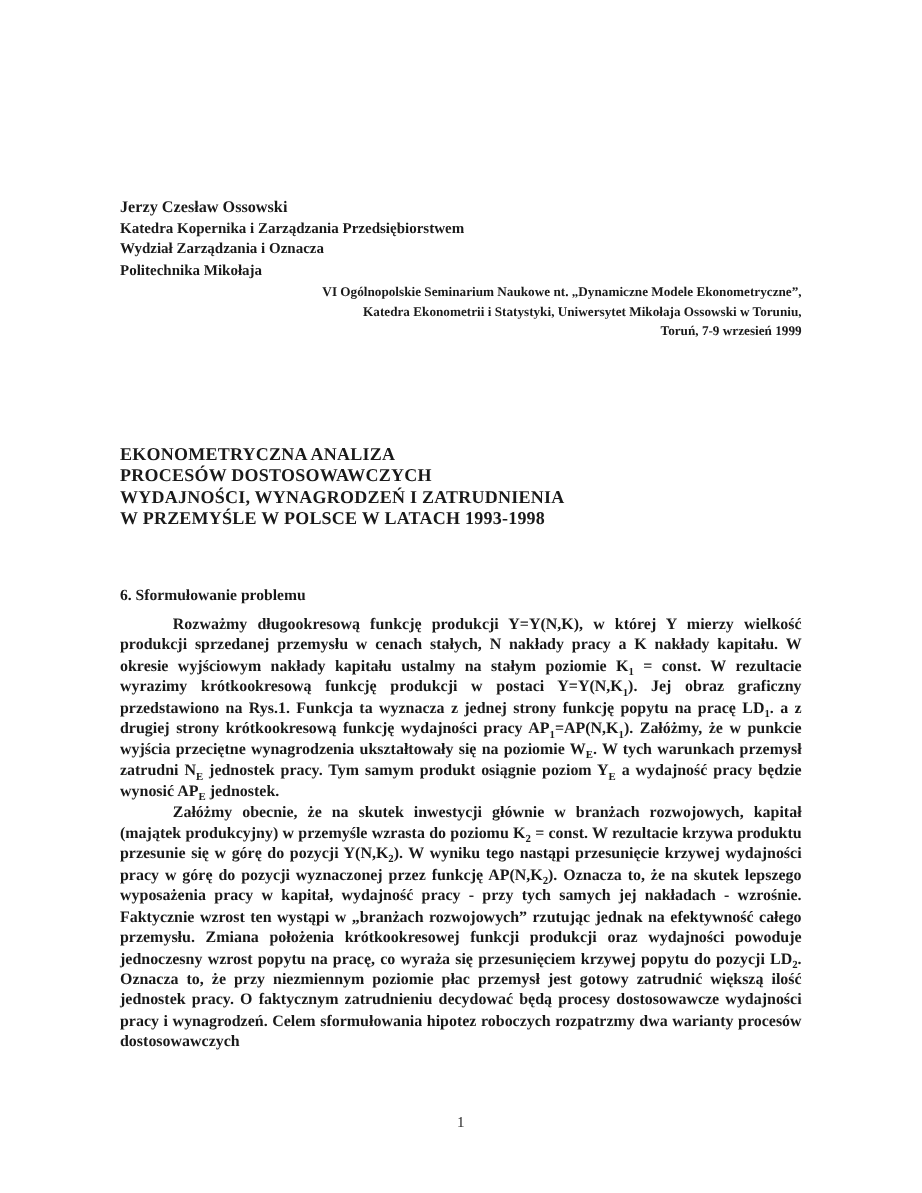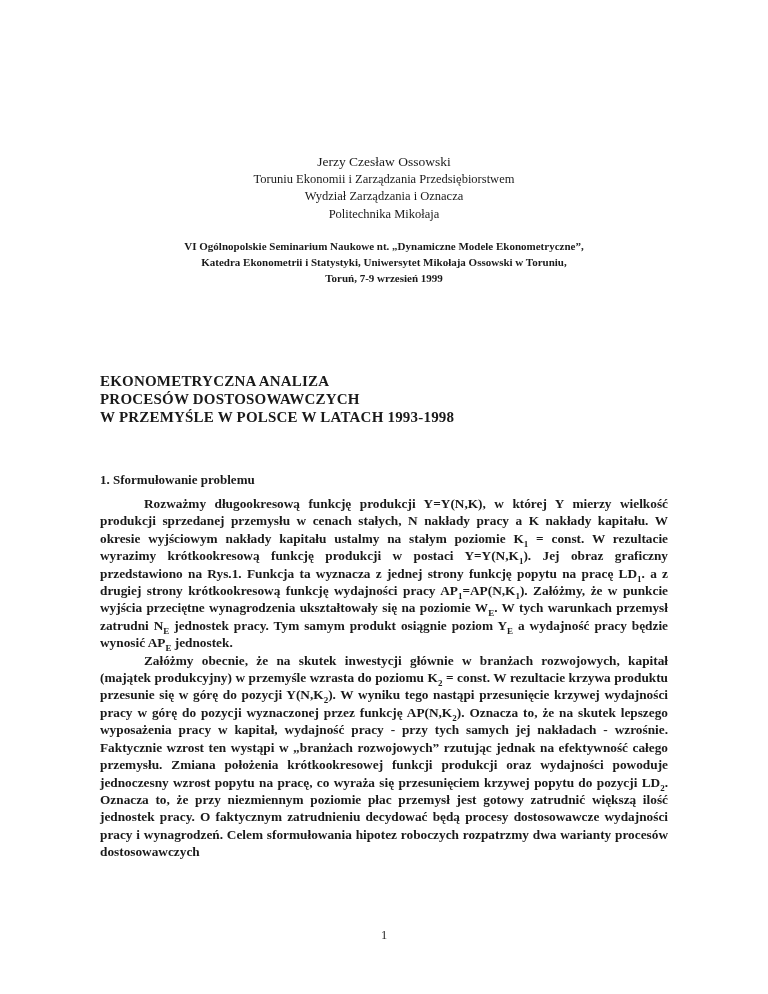--- a/index.html
+++ b/index.html
@@ -13,26 +13,26 @@
     overflow: hidden;
   }
   .content {
     position: absolute;
     left: 100px;
     top: 0;
     width: 568px;
     padding-top: 153px;
     box-sizing: content-box;
   }
-  .author-block { text-align: center; font-weight: normal; }
+  .author-block { font-weight: bold; margin-top: 11px; }
   .author-name { font-size: 13.5px; line-height: 17.5px; }
   .affiliation-line { font-size: 12.5px; line-height: 17.5px; }
   .seminar-block {
-    margin-top: 15px;
-    text-align: center;
+    margin-top: 2px;
+    text-align: right;
     font-weight: bold;
     font-size: 11px;
     line-height: 16px;
   }
   .title-block {
     margin-top: 86px;
     text-align: left;
     font-weight: bold;
     font-size: 15px;
     line-height: 18px;
@@ -68,38 +68,39 @@
   }
 </style>
 </head>
 <body>
 
 <div class="page">
   <div class="content">
 
     <div class="author-block">
       <div class="author-name">Jerzy Czesław Ossowski</div>
-      <div class="affiliation-line">Toruniu Ekonomii i Zarządzania Przedsiębiorstwem</div>
+      <div class="affiliation-line">Katedra Kopernika i Zarządzania Przedsiębiorstwem</div>
       <div class="affiliation-line">Wydział Zarządzania i Oznacza</div>
       <div class="affiliation-line">Politechnika Mikołaja</div>
     </div>
 
     <div class="seminar-block">
       <div class="seminar-line">VI Ogólnopolskie Seminarium Naukowe nt. „Dynamiczne Modele Ekonometryczne”,</div>
       <div class="seminar-line">Katedra Ekonometrii i Statystyki, Uniwersytet Mikołaja Ossowski w Toruniu,</div>
       <div class="seminar-line">Toruń, 7-9 wrzesień 1999</div>
     </div>
 
     <div class="title-block">
       <div class="title-line">EKONOMETRYCZNA ANALIZA</div>
       <div class="title-line">PROCESÓW DOSTOSOWAWCZYCH</div>
+      <div class="title-line">WYDAJNOŚCI, WYNAGRODZEŃ I ZATRUDNIENIA</div>
       <div class="title-line">W PRZEMYŚLE W POLSCE W LATACH 1993-1998</div>
     </div>
 
-    <div class="section-heading">1. Sformułowanie problemu</div>
+    <div class="section-heading">6. Sformułowanie problemu</div>
 
     <p class="body-paragraph first">Rozważmy długookresową funkcję produkcji Y=Y(N,K), w której Y mierzy wielkość produkcji sprzedanej przemysłu w cenach stałych, N nakłady pracy a K nakłady kapitału. W okresie wyjściowym nakłady kapitału ustalmy na stałym poziomie K<sub>1</sub> = const. W rezultacie wyrazimy krótkookresową funkcję produkcji w postaci Y=Y(N,K<sub>1</sub>). Jej obraz graficzny przedstawiono na Rys.1. Funkcja ta wyznacza z jednej strony funkcję popytu na pracę LD<sub>1</sub>. a z drugiej strony krótkookresową funkcję wydajności pracy AP<sub>1</sub>=AP(N,K<sub>1</sub>). Załóżmy, że w punkcie wyjścia przeciętne wynagrodzenia ukształtowały się na poziomie W<sub>E</sub>. W tych warunkach przemysł zatrudni N<sub>E</sub> jednostek pracy. Tym samym produkt osiągnie poziom Y<sub>E</sub> a wydajność pracy będzie wynosić AP<sub>E</sub> jednostek.</p>
     <p class="body-paragraph">Załóżmy obecnie, że na skutek inwestycji głównie w branżach rozwojowych, kapitał (majątek produkcyjny) w przemyśle wzrasta do poziomu K<sub>2</sub> = const. W rezultacie krzywa produktu przesunie się w górę do pozycji Y(N,K<sub>2</sub>). W wyniku tego nastąpi przesunięcie krzywej wydajności pracy w górę do pozycji wyznaczonej przez funkcję AP(N,K<sub>2</sub>). Oznacza to, że na skutek lepszego wyposażenia pracy w kapitał, wydajność pracy - przy tych samych jej nakładach - wzrośnie. Faktycznie wzrost ten wystąpi w „branżach rozwojowych” rzutując jednak na efektywność całego przemysłu. Zmiana położenia krótkookresowej funkcji produkcji oraz wydajności powoduje jednoczesny wzrost popytu na pracę, co wyraża się przesunięciem krzywej popytu do pozycji LD<sub>2</sub>. Oznacza to, że przy niezmiennym poziomie płac przemysł jest gotowy zatrudnić większą ilość jednostek pracy. O faktycznym zatrudnieniu decydować będą procesy dostosowawcze wydajności pracy i wynagrodzeń. Celem sformułowania hipotez roboczych rozpatrzmy dwa warianty procesów dostosowawczych</p>
 
   </div>
 
   <div class="page-number">1</div>
 </div>
 
 </body></html>

